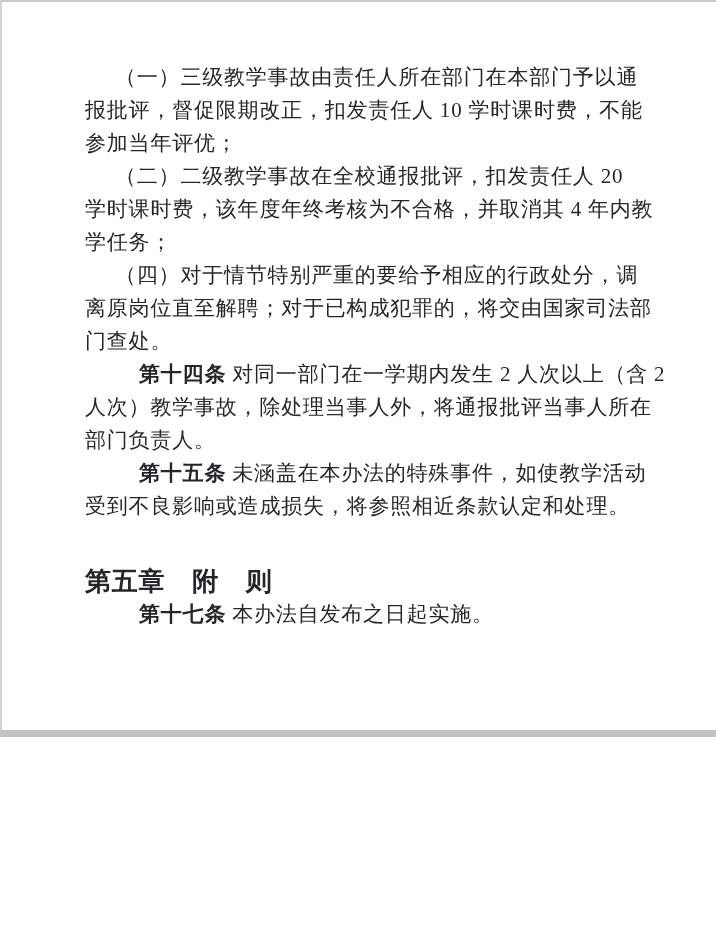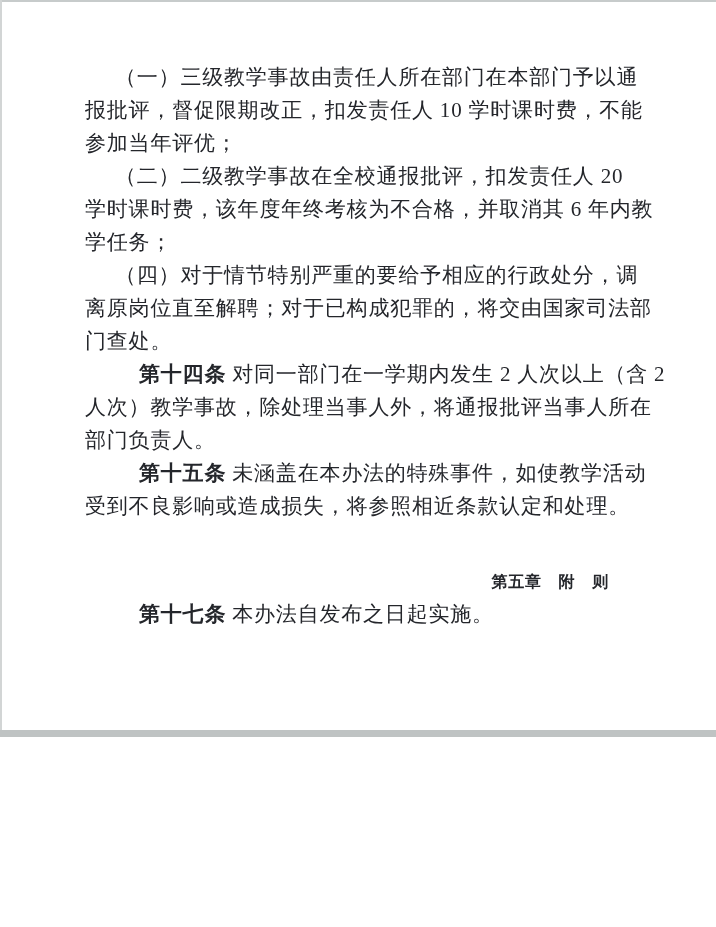--- a/index.html
+++ b/index.html
@@ -36,23 +36,23 @@
     font-size: 21px;
     letter-spacing: 0.8px;
     white-space: nowrap;
     text-align: left;
   }
   .ln b { font-weight: 700; margin-top: 44px; }
   .ind-item { text-indent: 30px; }
   .ind-art  { text-indent: 54px; }
   .heading {
     margin-top: 42px;
-    text-align: right;
+    text-align: left;
     font-weight: 700;
-    font-size: 16px;
+    font-size: 26px;
     text-indent: 0;
   }
   .pagenum {
     position: absolute;
     top: 893px;
     left: 559px;
     width: 80px;
     height: 16px;
     line-height: 16px;
     text-align: center;
@@ -68,21 +68,21 @@
   <div class="edge edge-top"></div>
   <div class="edge edge-left"></div>
   <div class="edge edge-right"></div>
   <div class="edge edge-bottom"></div>
 
   <div class="content" id="content">
       <div class="ln ind-item"><span>（一）三级教学事故由责任人所在部门在本部门予以通</span></div>
       <div class="ln"><span>报批评，督促限期改正，扣发责任人 10 学时课时费，不能</span></div>
       <div class="ln"><span>参加当年评优；</span></div>
       <div class="ln ind-item"><span>（二）二级教学事故在全校通报批评，扣发责任人 20</span></div>
-      <div class="ln"><span>学时课时费，该年度年终考核为不合格，并取消其 6 年内教</span></div>
+      <div class="ln"><span>学时课时费，该年度年终考核为不合格，并取消其 4 年内教</span></div>
       <div class="ln"><span>学任务；</span></div>
       <div class="ln ind-item"><span>（四）对于情节特别严重的要给予相应的行政处分，调</span></div>
       <div class="ln"><span>离原岗位直至解聘；对于已构成犯罪的，将交由国家司法部</span></div>
       <div class="ln"><span>门查处。</span></div>
       <div class="ln ind-art"><b>第十四条</b><span> 对同一部门在一学期内发生 2 人次以上（含 2</span></div>
       <div class="ln"><span>人次）教学事故，除处理当事人外，将通报批评当事人所在</span></div>
       <div class="ln"><span>部门负责人。</span></div>
       <div class="ln ind-art"><b>第十五条</b><span> 未涵盖在本办法的特殊事件，如使教学活动</span></div>
       <div class="ln"><span>受到不良影响或造成损失，将参照相近条款认定和处理。</span></div>
       <div class="ln heading"><b>第五章　附　则</b></div>

